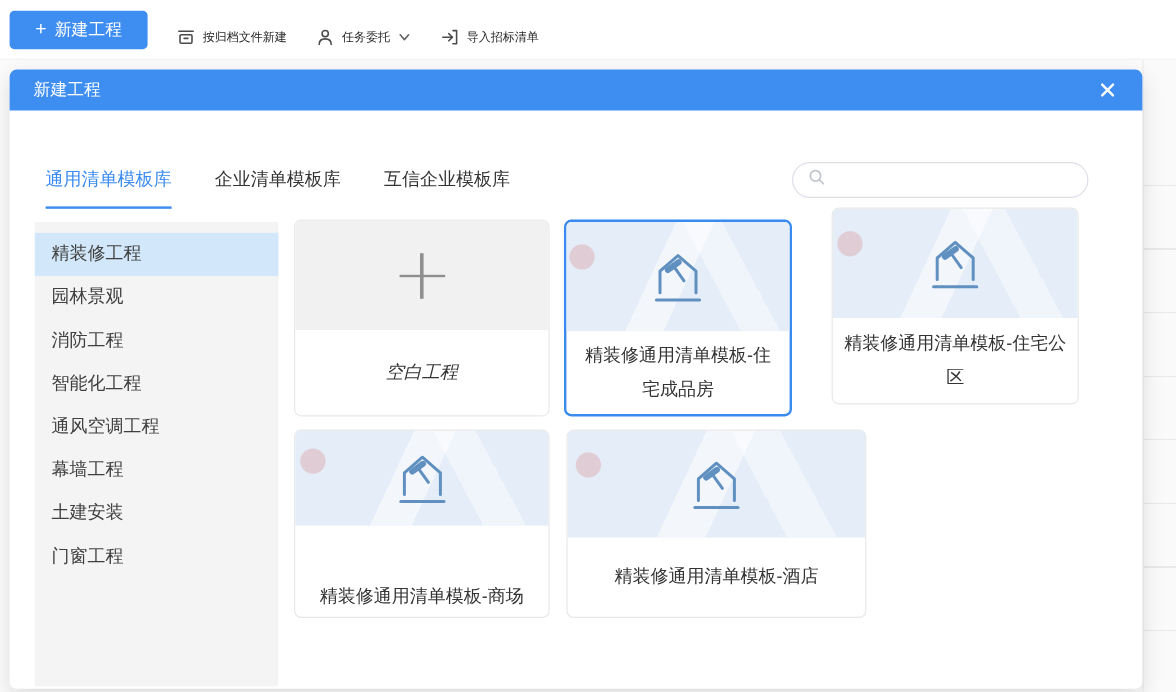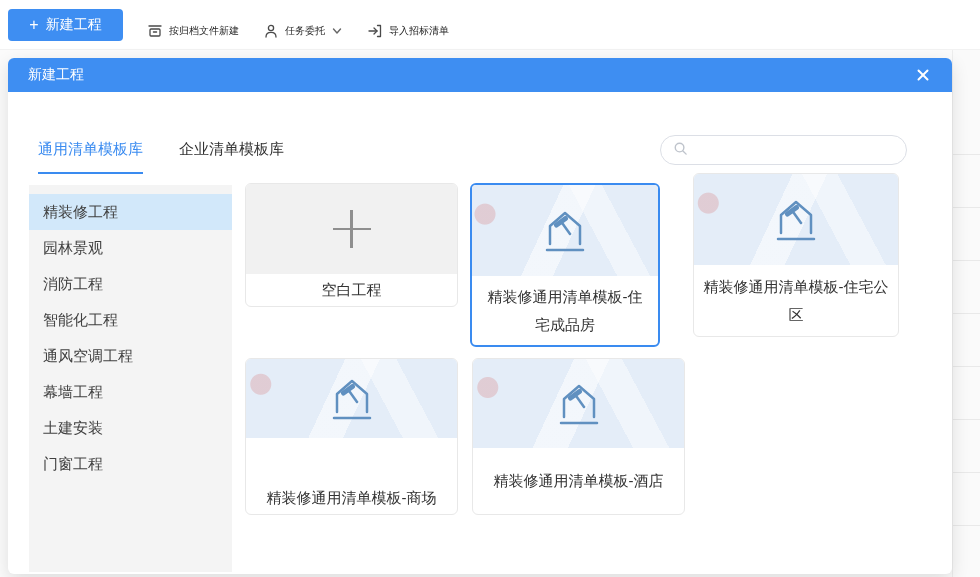--- a/index.html
+++ b/index.html
@@ -134,20 +134,21 @@
         <svg width="14" height="14" viewBox="0 0 14 14" stroke="#fff" stroke-width="2" stroke-linecap="round">
           <line x1="2.5" y1="2.5" x2="11.5" y2="11.5"></line>
           <line x1="11.5" y1="2.5" x2="2.5" y2="11.5"></line>
         </svg>
       </span>
     </div>
 
     <div class="tabs">
       <div class="tab active">通用清单模板库</div>
       <div class="tab">企业清单模板库</div>
+      <div class="tab">互信企业模板库</div>
     </div>
 
     <div class="search-box">
       <span>
         <svg width="15" height="15" viewBox="0 0 16 16" fill="none" stroke="#bfc4cc" stroke-width="1.5" stroke-linecap="round">
           <circle cx="7" cy="7" r="4.6"></circle>
           <line x1="10.6" y1="10.6" x2="14" y2="14"></line>
         </svg>
       </span>
     </div>
@@ -156,21 +157,21 @@
       <div class="cat-item active">精装修工程</div>
       <div class="cat-item">园林景观</div>
       <div class="cat-item">消防工程</div>
       <div class="cat-item">智能化工程</div>
       <div class="cat-item">通风空调工程</div>
       <div class="cat-item">幕墙工程</div>
       <div class="cat-item">土建安装</div>
       <div class="cat-item">门窗工程</div>
     </div>
 
-    <div class="card row1" style="left:237px;top:125px;width:213px;height:124px;">
+    <div class="card row1" style="left:237px;top:125px;width:213px;height:164px;font-style:italic;">
       <div class="card-img blank">
         <span class="plus-shape"></span>
       </div>
       <div class="card-label">空白工程</div>
     </div>
 
     <div class="card row1 selected" style="left:462px;top:125px;width:190px;height:164px;">
       <div class="card-img">
         <svg width="44" height="48" viewBox="0 0 44 48" fill="none" stroke="#6090c0" stroke-linecap="round" stroke-linejoin="round">
           <path d="M7 37 L7 19 L22 6 L37 19 L37 37" stroke-width="2.5"></path>
@@ -199,21 +200,21 @@
         <svg width="44" height="48" viewBox="0 0 44 48" fill="none" stroke="#6090c0" stroke-linecap="round" stroke-linejoin="round">
           <path d="M7 37 L7 19 L22 6 L37 19 L37 37" stroke-width="2.5"></path>
           <line x1="13.5" y1="18" x2="22.5" y2="11.5" stroke-width="5"></line>
           <line x1="19.5" y1="16.5" x2="27" y2="27" stroke-width="2.5"></line>
           <line x1="4" y1="43" x2="40" y2="43" stroke-width="2.5"></line>
         </svg>
       </div>
       <div class="card-label">精装修通用清单模板-商场</div>
     </div>
 
-    <div class="card row2" style="left:464px;top:300px;width:213px;height:157px;">
+    <div class="card row2" style="left:464px;top:300px;width:250px;height:157px;">
       <div class="card-img">
         <svg width="44" height="48" viewBox="0 0 44 48" fill="none" stroke="#6090c0" stroke-linecap="round" stroke-linejoin="round">
           <path d="M7 37 L7 19 L22 6 L37 19 L37 37" stroke-width="2.5"></path>
           <line x1="13.5" y1="18" x2="22.5" y2="11.5" stroke-width="5"></line>
           <line x1="19.5" y1="16.5" x2="27" y2="27" stroke-width="2.5"></line>
           <line x1="4" y1="43" x2="40" y2="43" stroke-width="2.5"></line>
         </svg>
       </div>
       <div class="card-label">精装修通用清单模板-酒店</div>
     </div>

